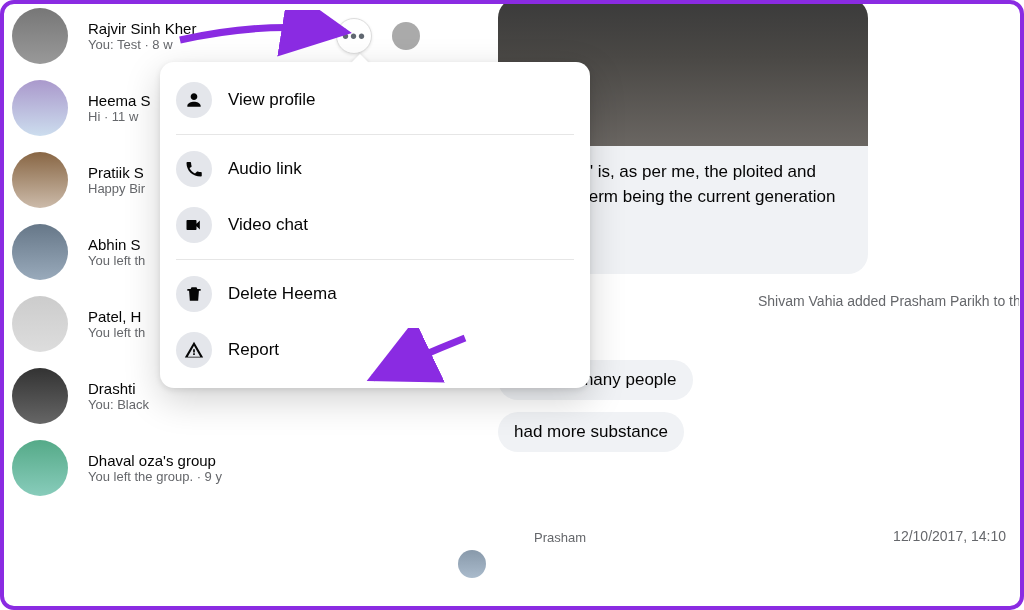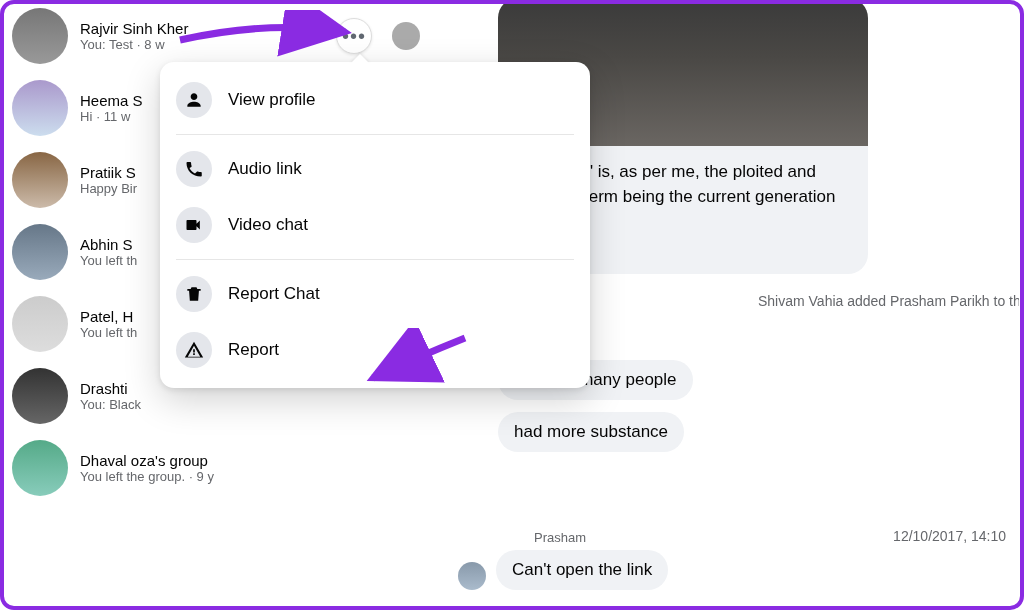--- a/index.html
+++ b/index.html
@@ -7,21 +7,21 @@
   font-family: -apple-system, BlinkMacSystemFont, "Segoe UI", Helvetica, Arial, sans-serif;
   width: 1024px; height: 610px; overflow: hidden; position: relative;
   background: #fff;
 }
 
 .frame { position: absolute; inset: 0; border: 4px solid #8a2be2; border-radius: 14px; pointer-events: none; z-index: 50; }
 
 .app { display: flex; height: 100%; }
 .sidebar { width: 438px; flex-shrink: 0; background: #fff; overflow: hidden; }
 .conversation-list { padding: 0; }
-.conv-item { display: flex; align-items: center; padding: 8px 12px; position: relative; cursor: pointer; }
+.conv-item { display: flex; align-items: center; padding: 8px 12px; position: relative; cursor: pointer; gap: 8px; }
 .avatar { width: 56px; height: 56px; border-radius: 50%; background: #bbb; flex-shrink: 0; margin-right: 12px; }
 .conv-text { flex: 1; min-width: 0; }
 .conv-name { font-size: 15px; font-weight: 500; color: #050505; white-space: nowrap; overflow: hidden; text-overflow: ellipsis; }
 .conv-sub { font-size: 13px; color: #65676b; white-space: nowrap; overflow: hidden; text-overflow: ellipsis; }
 .hover-btn { position: absolute; right: 66px; top: 50%; transform: translateY(-50%); width: 36px; height: 36px; border-radius: 50%; background: #fff; border: 1px solid #ddd; box-shadow: 0 1px 3px rgba(0,0,0,0.1); display: flex; align-items: center; justify-content: center; cursor: pointer; }
 .dots { font-size: 20px; color: #606770; letter-spacing: 1px; }
 .mini-avatar { position: absolute; right: 18px; top: 50%; transform: translateY(-50%); width: 28px; height: 28px; border-radius: 50%; background: #aaa; }
 
 
 .chat-pane { flex: 1; background: #fff; position: relative; overflow: hidden; }
@@ -132,21 +132,20 @@
     </div>
     <div class="bubble-row" style="top:412px;">
       <div class="bubble">had more substance</div>
     </div>
 
     <div class="timestamp-line" style="top:480px;">12/10/2017, 14:10</div>
     <div class="sender-name" style="left:96px; top:530px;">Prasham</div>
 
     <div class="bubble-row" style="top:550px; left:20px;">
       <div class="bubble-avatar" style="background:linear-gradient(#89a,#abc)"></div>
-      <div class="bubble">Can't open the link</div>
     </div>
   </div>
 </div>
 
 <div class="menu">
   <div class="menu-item">
     <span class="icon-circle">
       <svg viewBox="0 0 24 24">
           <path d="M12 12c2.2 0 4-1.8 4-4s-1.8-4-4-4-4 1.8-4 4 1.8 4 4 4zm0 2c-3.3 0-8 1.7-8 5v1h16v-1c0-3.3-4.7-5-8-5z"></path>
         </svg>
@@ -170,21 +169,21 @@
     </span>
     <span class="menu-label">Video chat</span>
   </div>
   <div class="menu-divider"></div>
   <div class="menu-item">
     <span class="icon-circle">
       <svg viewBox="0 0 24 24">
           <path d="M6 7h12l-1 13H7L6 7zm3-3h6l1 2h4v2H4V6h4l1-2z"></path>
         </svg>
     </span>
-    <span class="menu-label">Report Chat</span>
+    <span class="menu-label">Delete Heema</span>
   </div>
   <div class="menu-item">
     <span class="icon-circle">
       <svg viewBox="0 0 24 24">
           <path d="M12 2L1 21h22L12 2zm0 5l7.5 13h-15L12 7zm-1 4v4h2v-4h-2zm0 5v2h2v-2h-2z"></path>
         </svg>
     </span>
     <span class="menu-label">Report</span>
   </div>
 </div>

